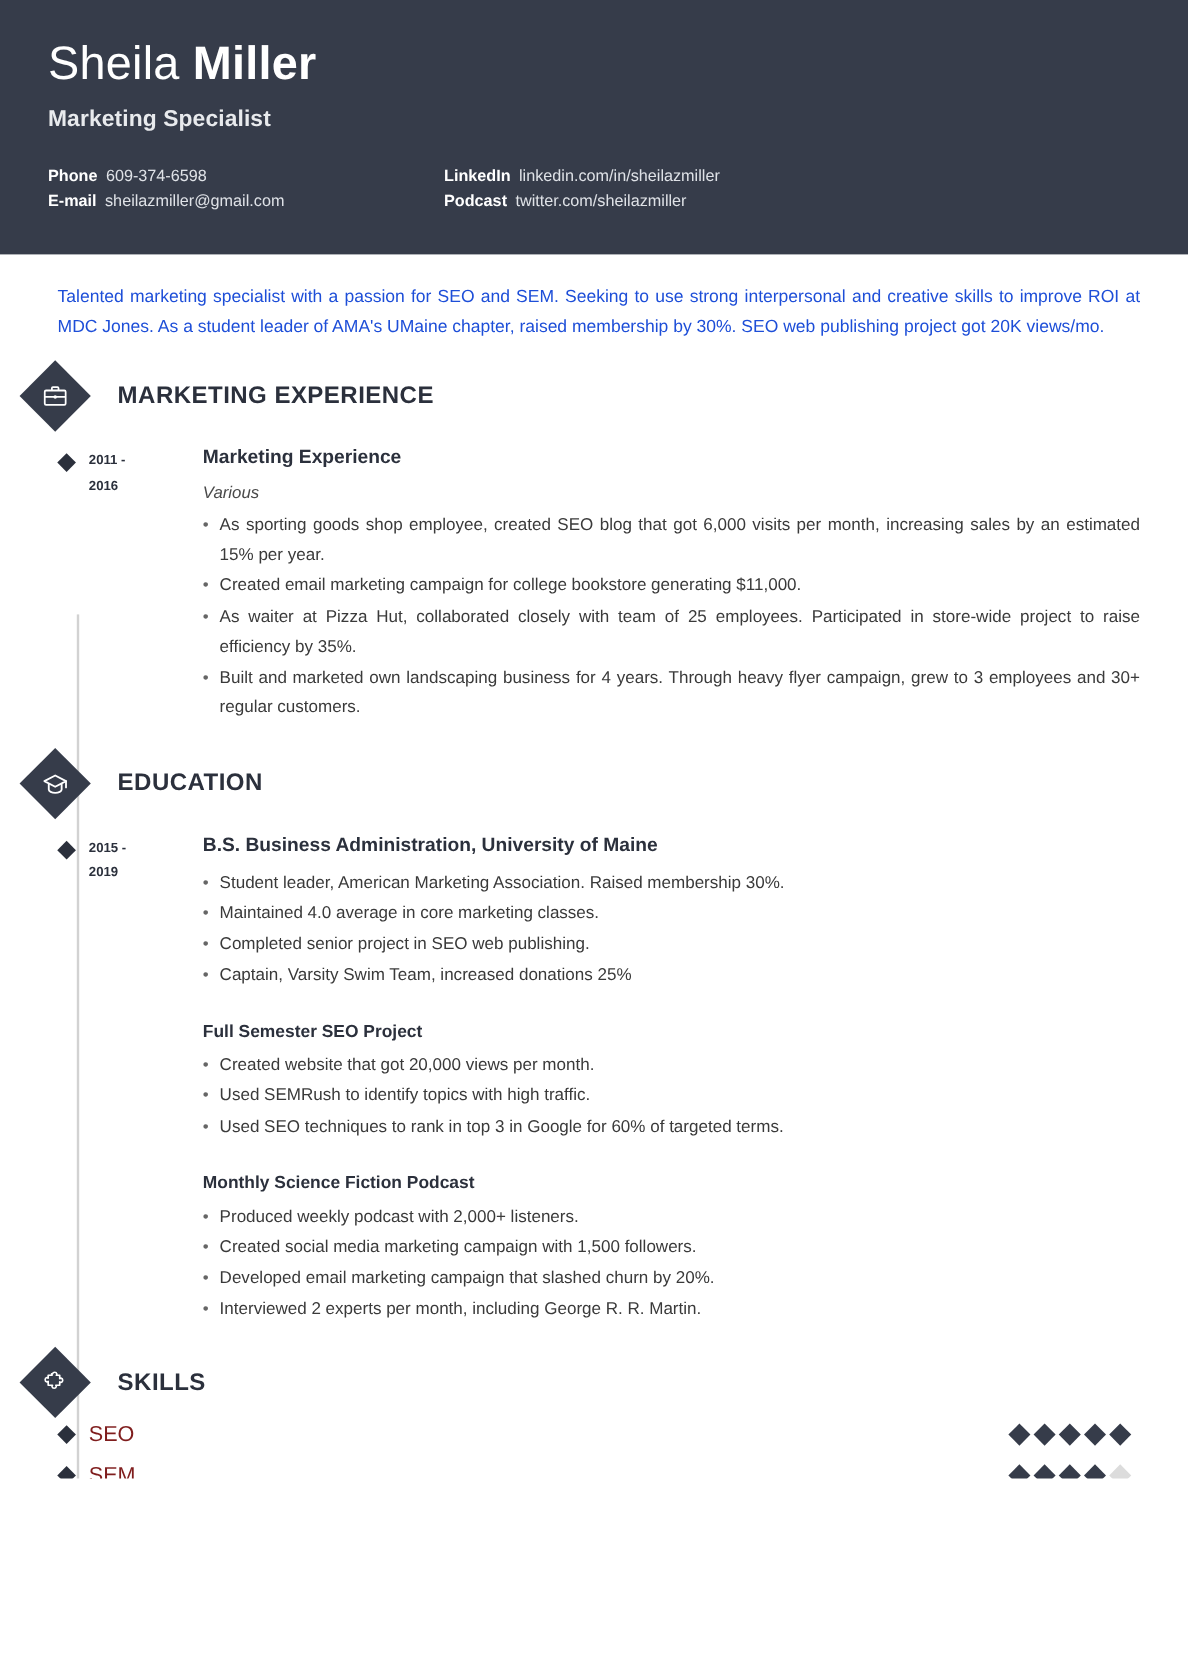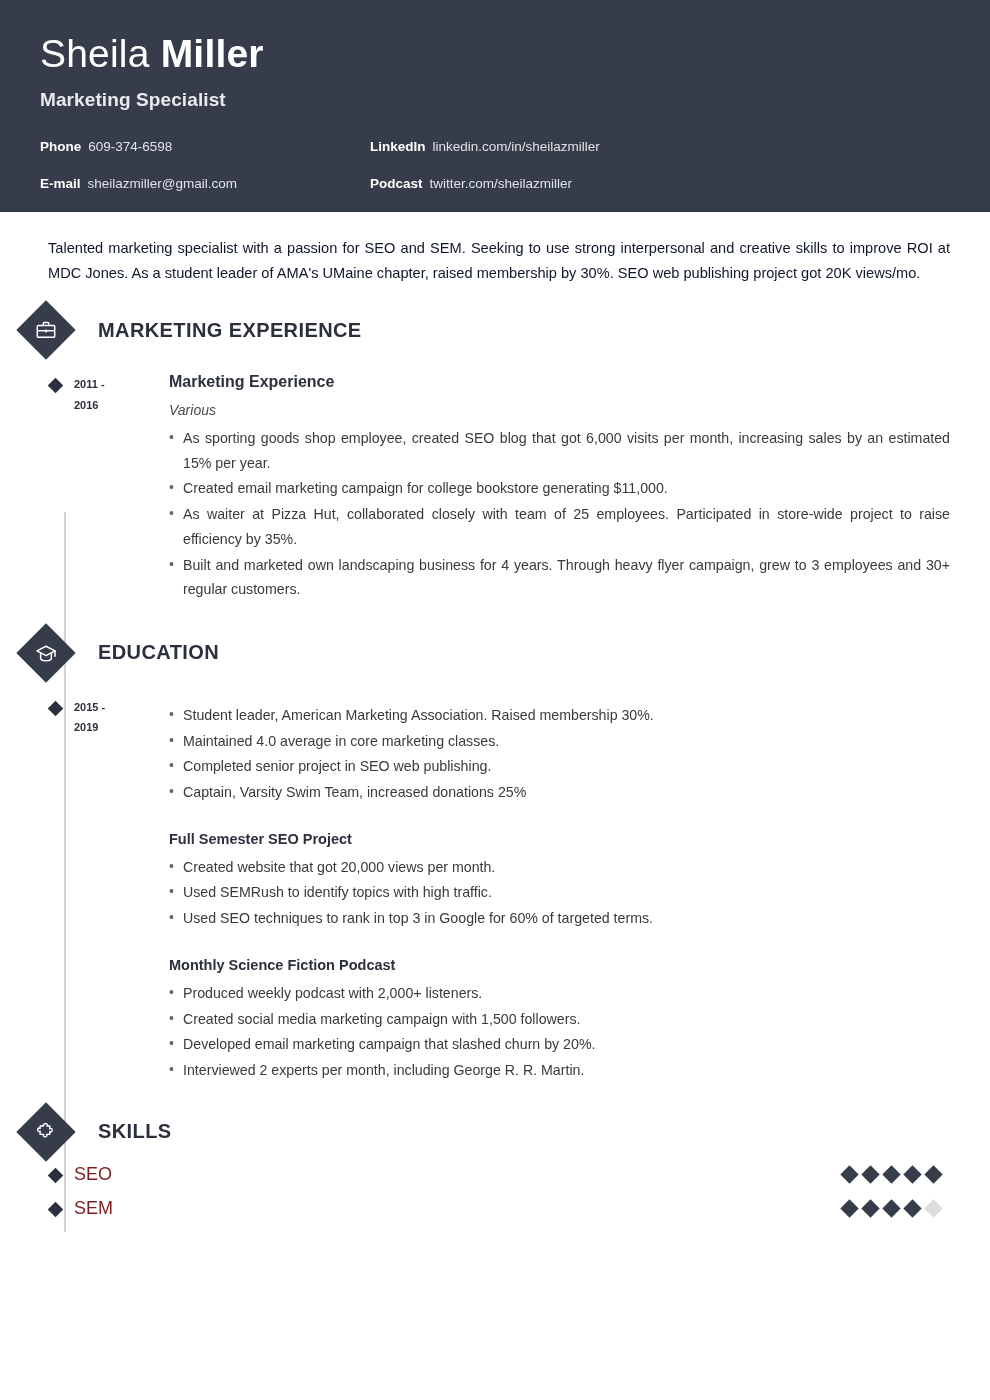--- a/index.html
+++ b/index.html
@@ -36,21 +36,21 @@
     font-size: 19px;
     color: #e8eaed;
     font-weight: 700;
     margin-top: 14px;
     letter-spacing: 0.1px;
   }
   .contact-grid {
     margin-top: 28px;
     display: grid;
     grid-template-columns: 330px auto;
-    row-gap: 22px;
+    row-gap: 6px;
   }
   .contact-item {
     font-size: 13.5px;
     color: #dfe2e7;
     white-space: nowrap;
   }
   .contact-item .clabel {
     font-weight: 700;
     color: #ffffff;
     margin-right: 7px;
@@ -58,21 +58,21 @@
 
   
   .body-wrap {
     position: relative;
     padding: 0 40px;
   }
 
   .summary {
     font-size: 14.6px;
     line-height: 1.72;
-    color: #0f172a;
+    color: #1d4ed8;
     padding: 24px 0 4px 8px;
     text-align: justify;
     width: 910px;
   }
 
   
   .rail {
     position: absolute;
     left: 64px;
     top: 300px;
@@ -287,20 +287,21 @@
       <div class="sec-title">EDUCATION</div>
     </div>
 
     <div class="entry">
       <div class="entry-dot"></div>
       <div class="entry-date">
         <div>2015 -</div>
         <div>2019</div>
       </div>
       <div class="entry-body">
+        <div class="entry-title">B.S. Business Administration, University of Maine</div>
         <ul class="bullets tight">
           <li>Student leader, American Marketing Association. Raised membership 30%.</li>
           <li>Maintained 4.0 average in core marketing classes.</li>
           <li>Completed senior project in SEO web publishing.</li>
           <li>Captain, Varsity Swim Team, increased donations 25%</li>
         </ul>
 
         <div class="subgroup">
           <div class="subgroup-title">Full Semester SEO Project</div>
           <ul class="bullets tight">

